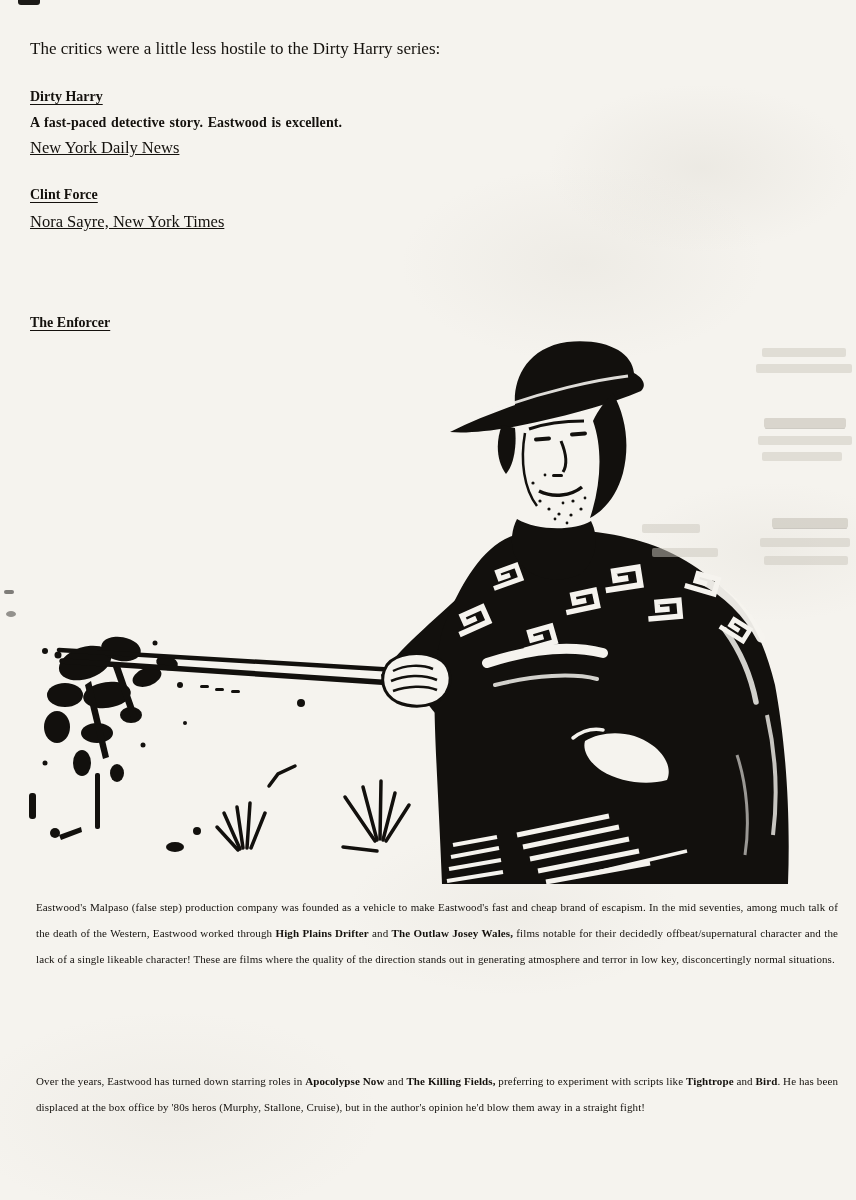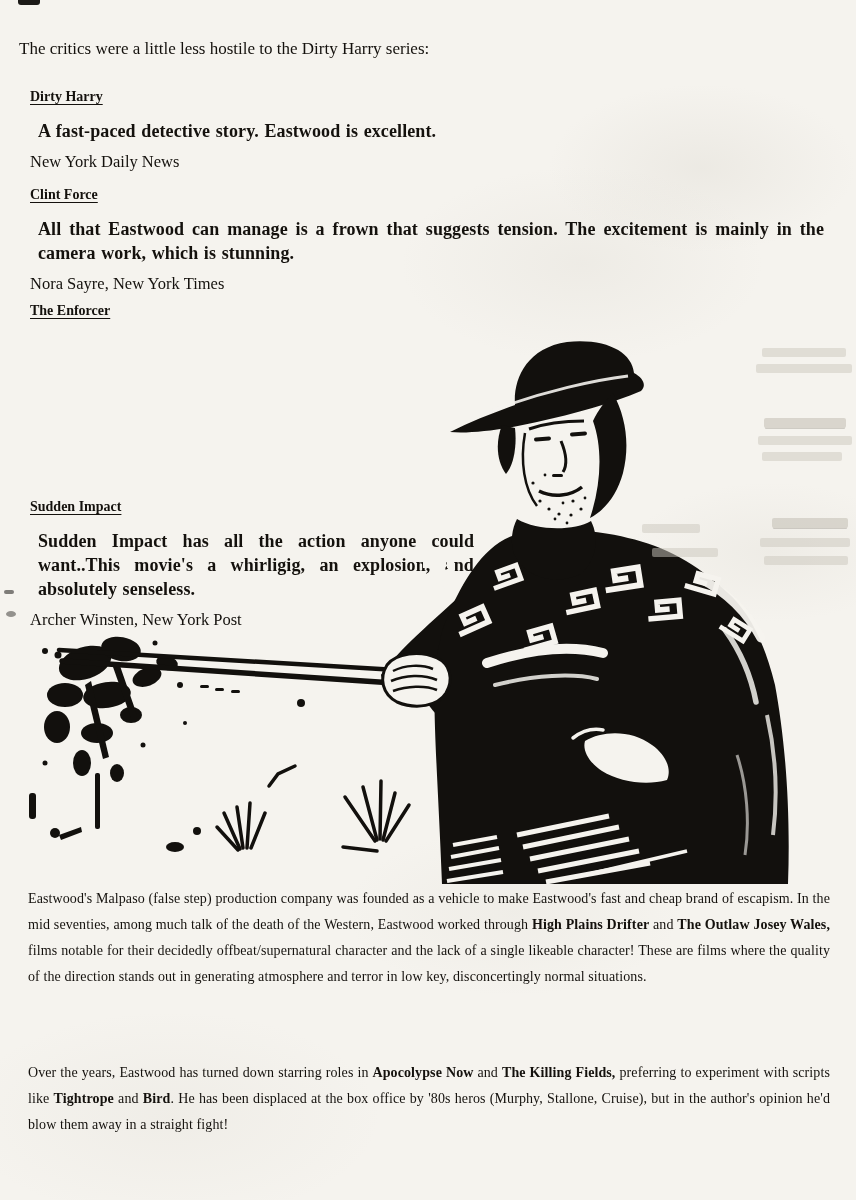--- a/index.html
+++ b/index.html
@@ -9,38 +9,38 @@
     background-image:
       radial-gradient(220px 120px at 82% 14%, rgba(190,185,172,.16), transparent 70%),
       radial-gradient(260px 140px at 68% 22%, rgba(190,185,172,.13), transparent 70%),
       radial-gradient(200px 100px at 90% 46%, rgba(190,185,172,.12), transparent 70%),
       radial-gradient(300px 150px at 20% 93%, rgba(190,185,172,.10), transparent 70%),
       radial-gradient(240px 120px at 60% 76%, rgba(190,185,172,.10), transparent 70%);
     font-family:"Liberation Serif", serif;
     color:#14110d;
   }
   .intro {
-    position:absolute; left:19px; top:38px; margin:0;
+    position:absolute; left:30px; top:38px; margin:0;
     font-size:17px; line-height:22px;
   }
   .review { position:absolute; left:30px; width:802px; }
   .review.narrow { width:452px; }
   .rtitle {
     margin:0 0 3px 0; font-size:14px; line-height:22px; font-weight:bold;
     text-decoration:underline; text-underline-offset:3px; display:inline-block;
   }
   .rquote {
-    margin:8px; font-size:18px; line-height:24px; font-weight:bold;
+    margin:0; font-size:14px; line-height:24px; font-weight:bold;
     letter-spacing:.1px; word-spacing:1px;
   }
   .review.justify .rquote, .review.narrow .rquote { text-align:justify; }
-  .rsource { margin:8px 0 0 0; font-size:16.5px; line-height:22px; }
+  .rsource { margin:2px 0 0 0; font-size:16.5px; line-height:22px;text-decoration:underline; }
   .bodypara {
-    position:absolute; left:28px; width:802px; margin:0;
-    font-size:14px; line-height:26px; text-align:justify; letter-spacing:.1px;
+    position:absolute; left:28px; width:802px; margin:8px;
+    font-size:11px; line-height:26px; text-align:justify; letter-spacing:.1px;
   }
   .photo { position:absolute; left:25px; top:333px; width:770px; height:552px; }
   .artifact { position:absolute; background:#1c1a17; }
   .corner-mark { left:18px; top:0; width:22px; height:5px; border-radius:0 0 3px 3px; }
   .dash-left { left:4px; top:590px; width:10px; height:4px; border-radius:2px; opacity:.55; }
   .blob-left { left:6px; top:611px; width:10px; height:6px; border-radius:50%; opacity:.45; }
   .bleed {
     position:absolute; background:#ccc8be; opacity:.5; border-radius:2px;
     filter:blur(.6px);
   }
@@ -59,33 +59,27 @@
   <p class="intro">The critics were a little less hostile to the Dirty Harry series:</p>
 
   <section class="review" style="top:86px">
     <h2 class="rtitle">Dirty Harry</h2>
     <p class="rquote">A fast-paced detective story. Eastwood is excellent.</p>
     <p class="rsource">New York Daily News</p>
   </section>
 
   <section class="review justify" style="top:184px">
     <h2 class="rtitle">Clint Force</h2>
-    <p class="rquote">All that Eastwood can manage is a frown that suggests tension. The excitement is mainly in the camera work, which is stunning.</p>
     <p class="rsource">Nora Sayre, New York Times</p>
   </section>
 
-  <section class="review narrow" style="top:300px">
+  <section class="review narrow" style="top:312px">
     <h2 class="rtitle">The Enforcer</h2>
   </section>
 
-  <section class="review narrow" style="top:496px">
-    <h2 class="rtitle">Sudden Impact</h2>
-    <p class="rquote">Sudden Impact has all the action anyone could want..This movie's a whirligig, an explosion, and absolutely senseless.</p>
-    <p class="rsource">Archer Winsten, New York Post</p>
-  </section>
 
   <div class="photo">
     <svg width="770" height="552" viewBox="0 0 770 552">
       <defs>
         <path id="mnd" d="M0,16 H32 V0 H10 V8 H22" fill="none" stroke="#f5f3ee" stroke-width="5.5"></path>
       </defs>
 
       <g fill="#12100d">
         <ellipse cx="60" cy="330" rx="27" ry="16" transform="rotate(-18 60 330)"></ellipse>
         <ellipse cx="96" cy="316" rx="20" ry="12" transform="rotate(10 96 316)"></ellipse>

